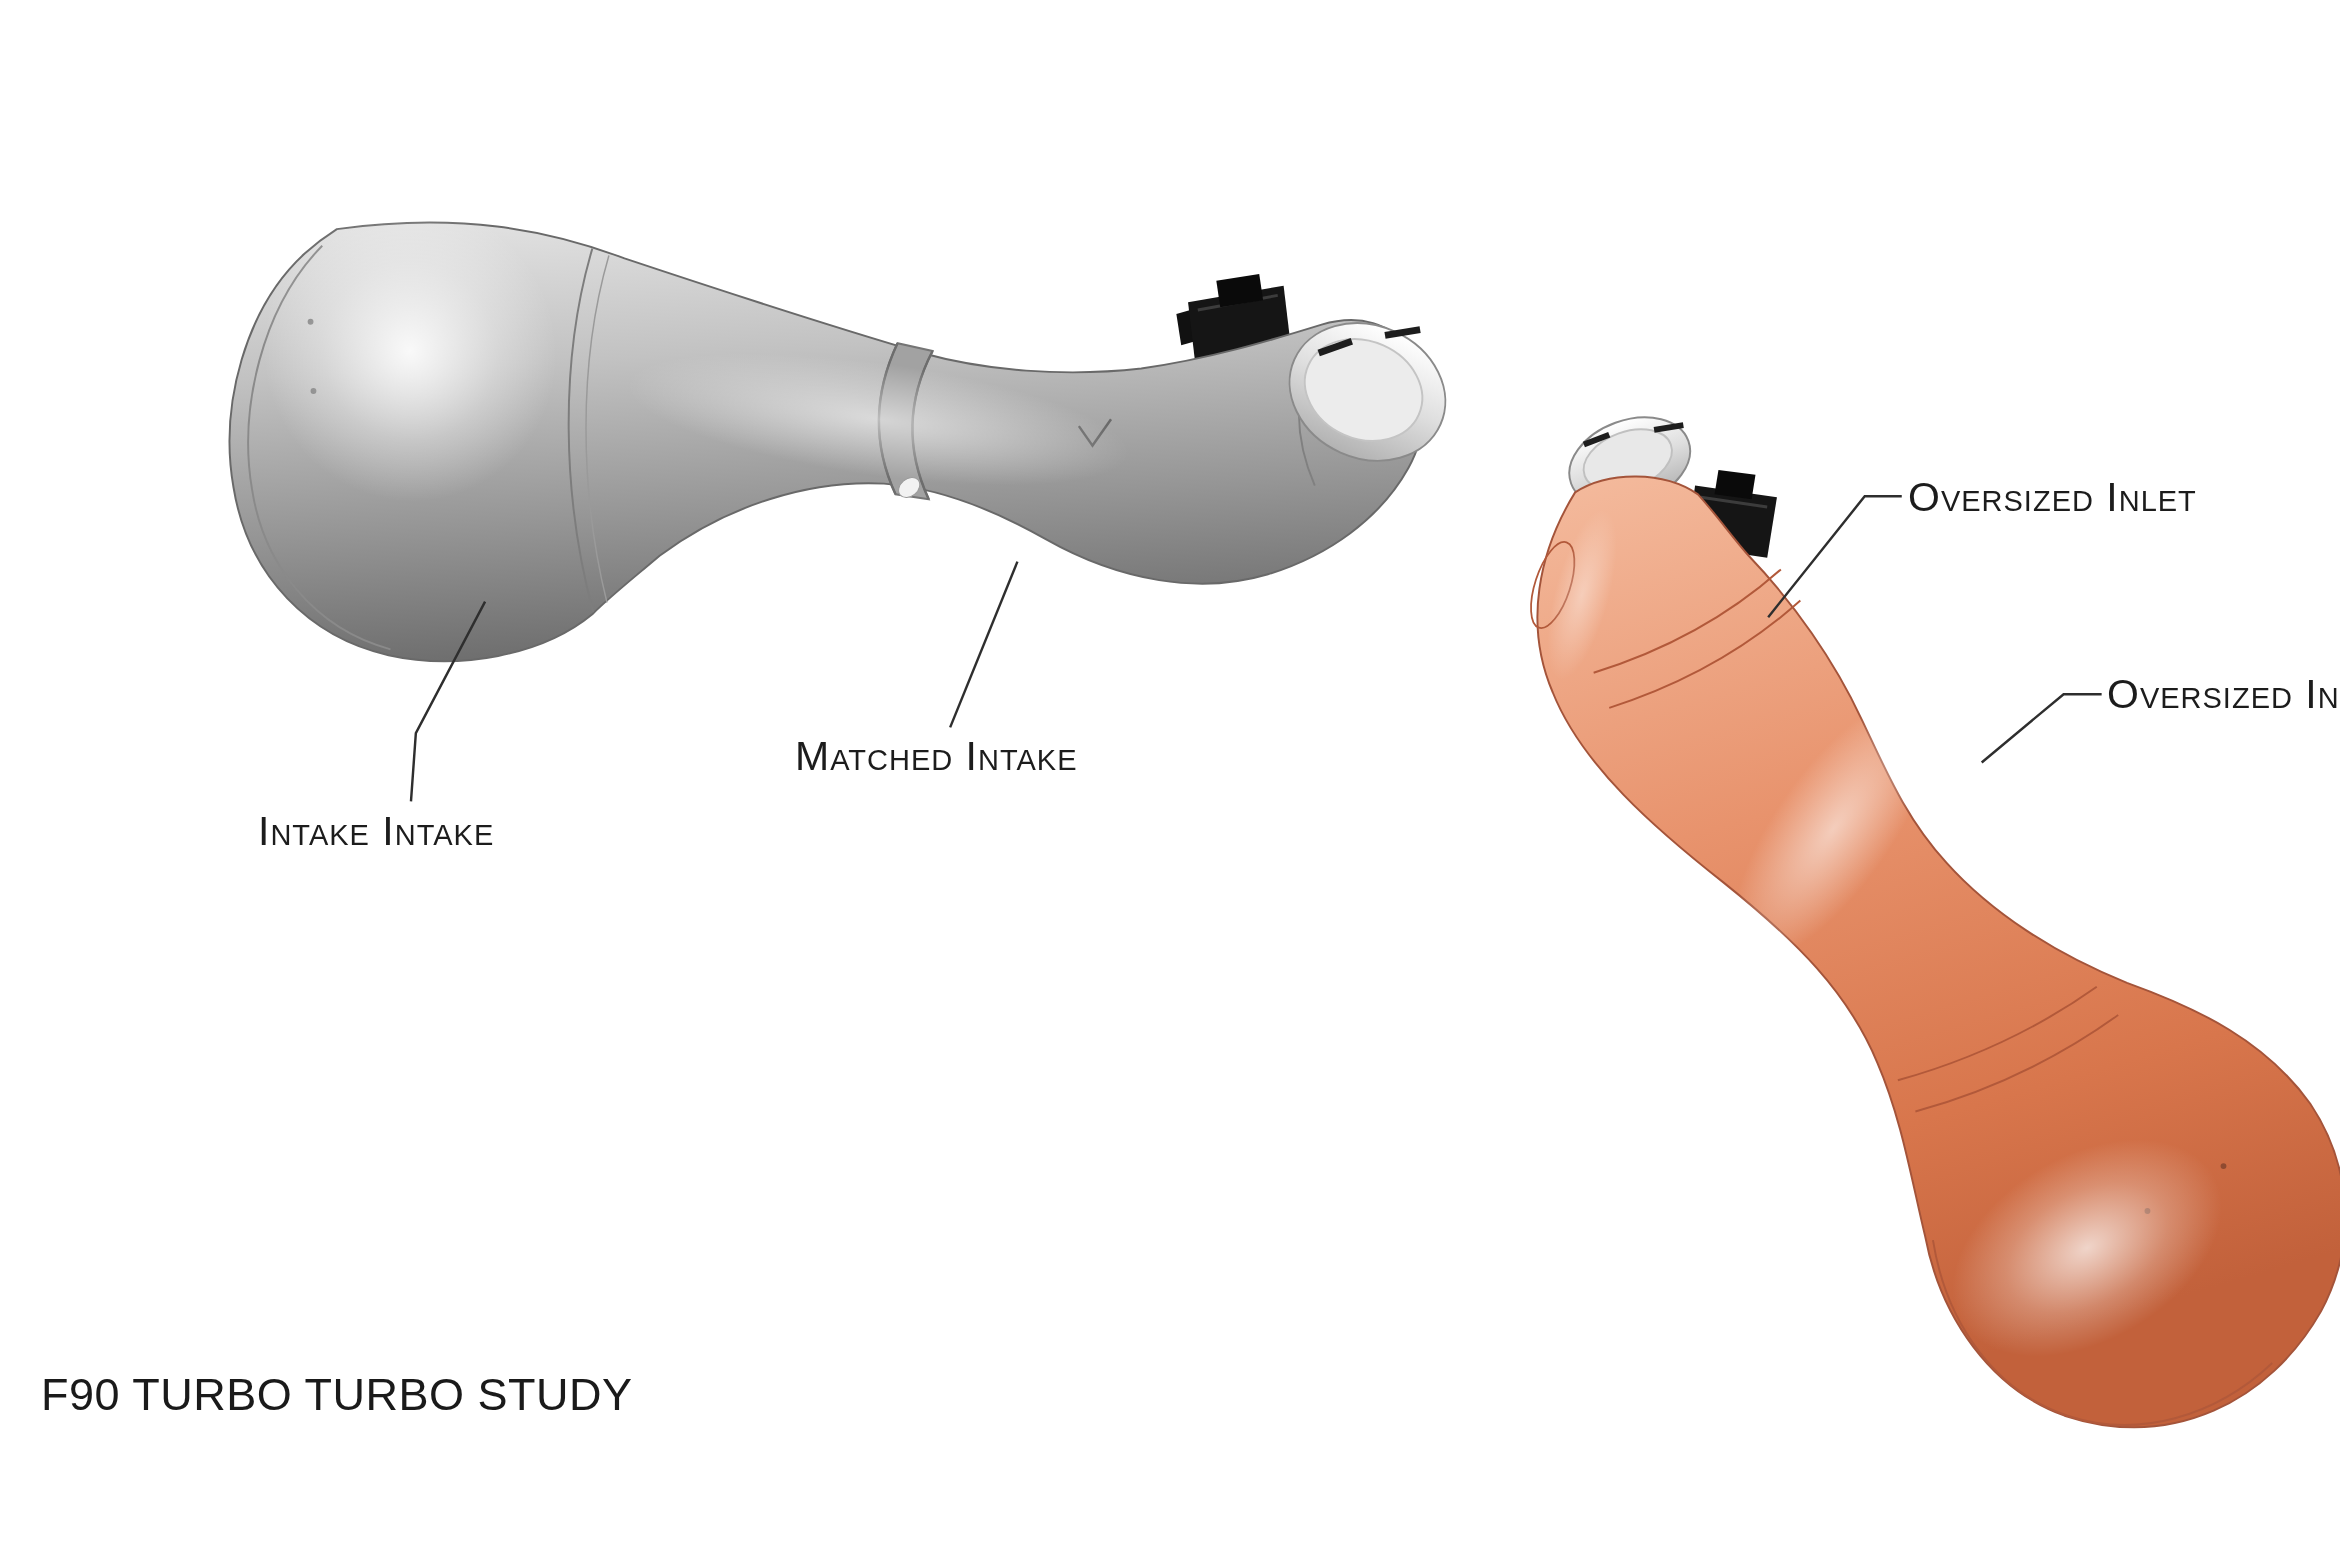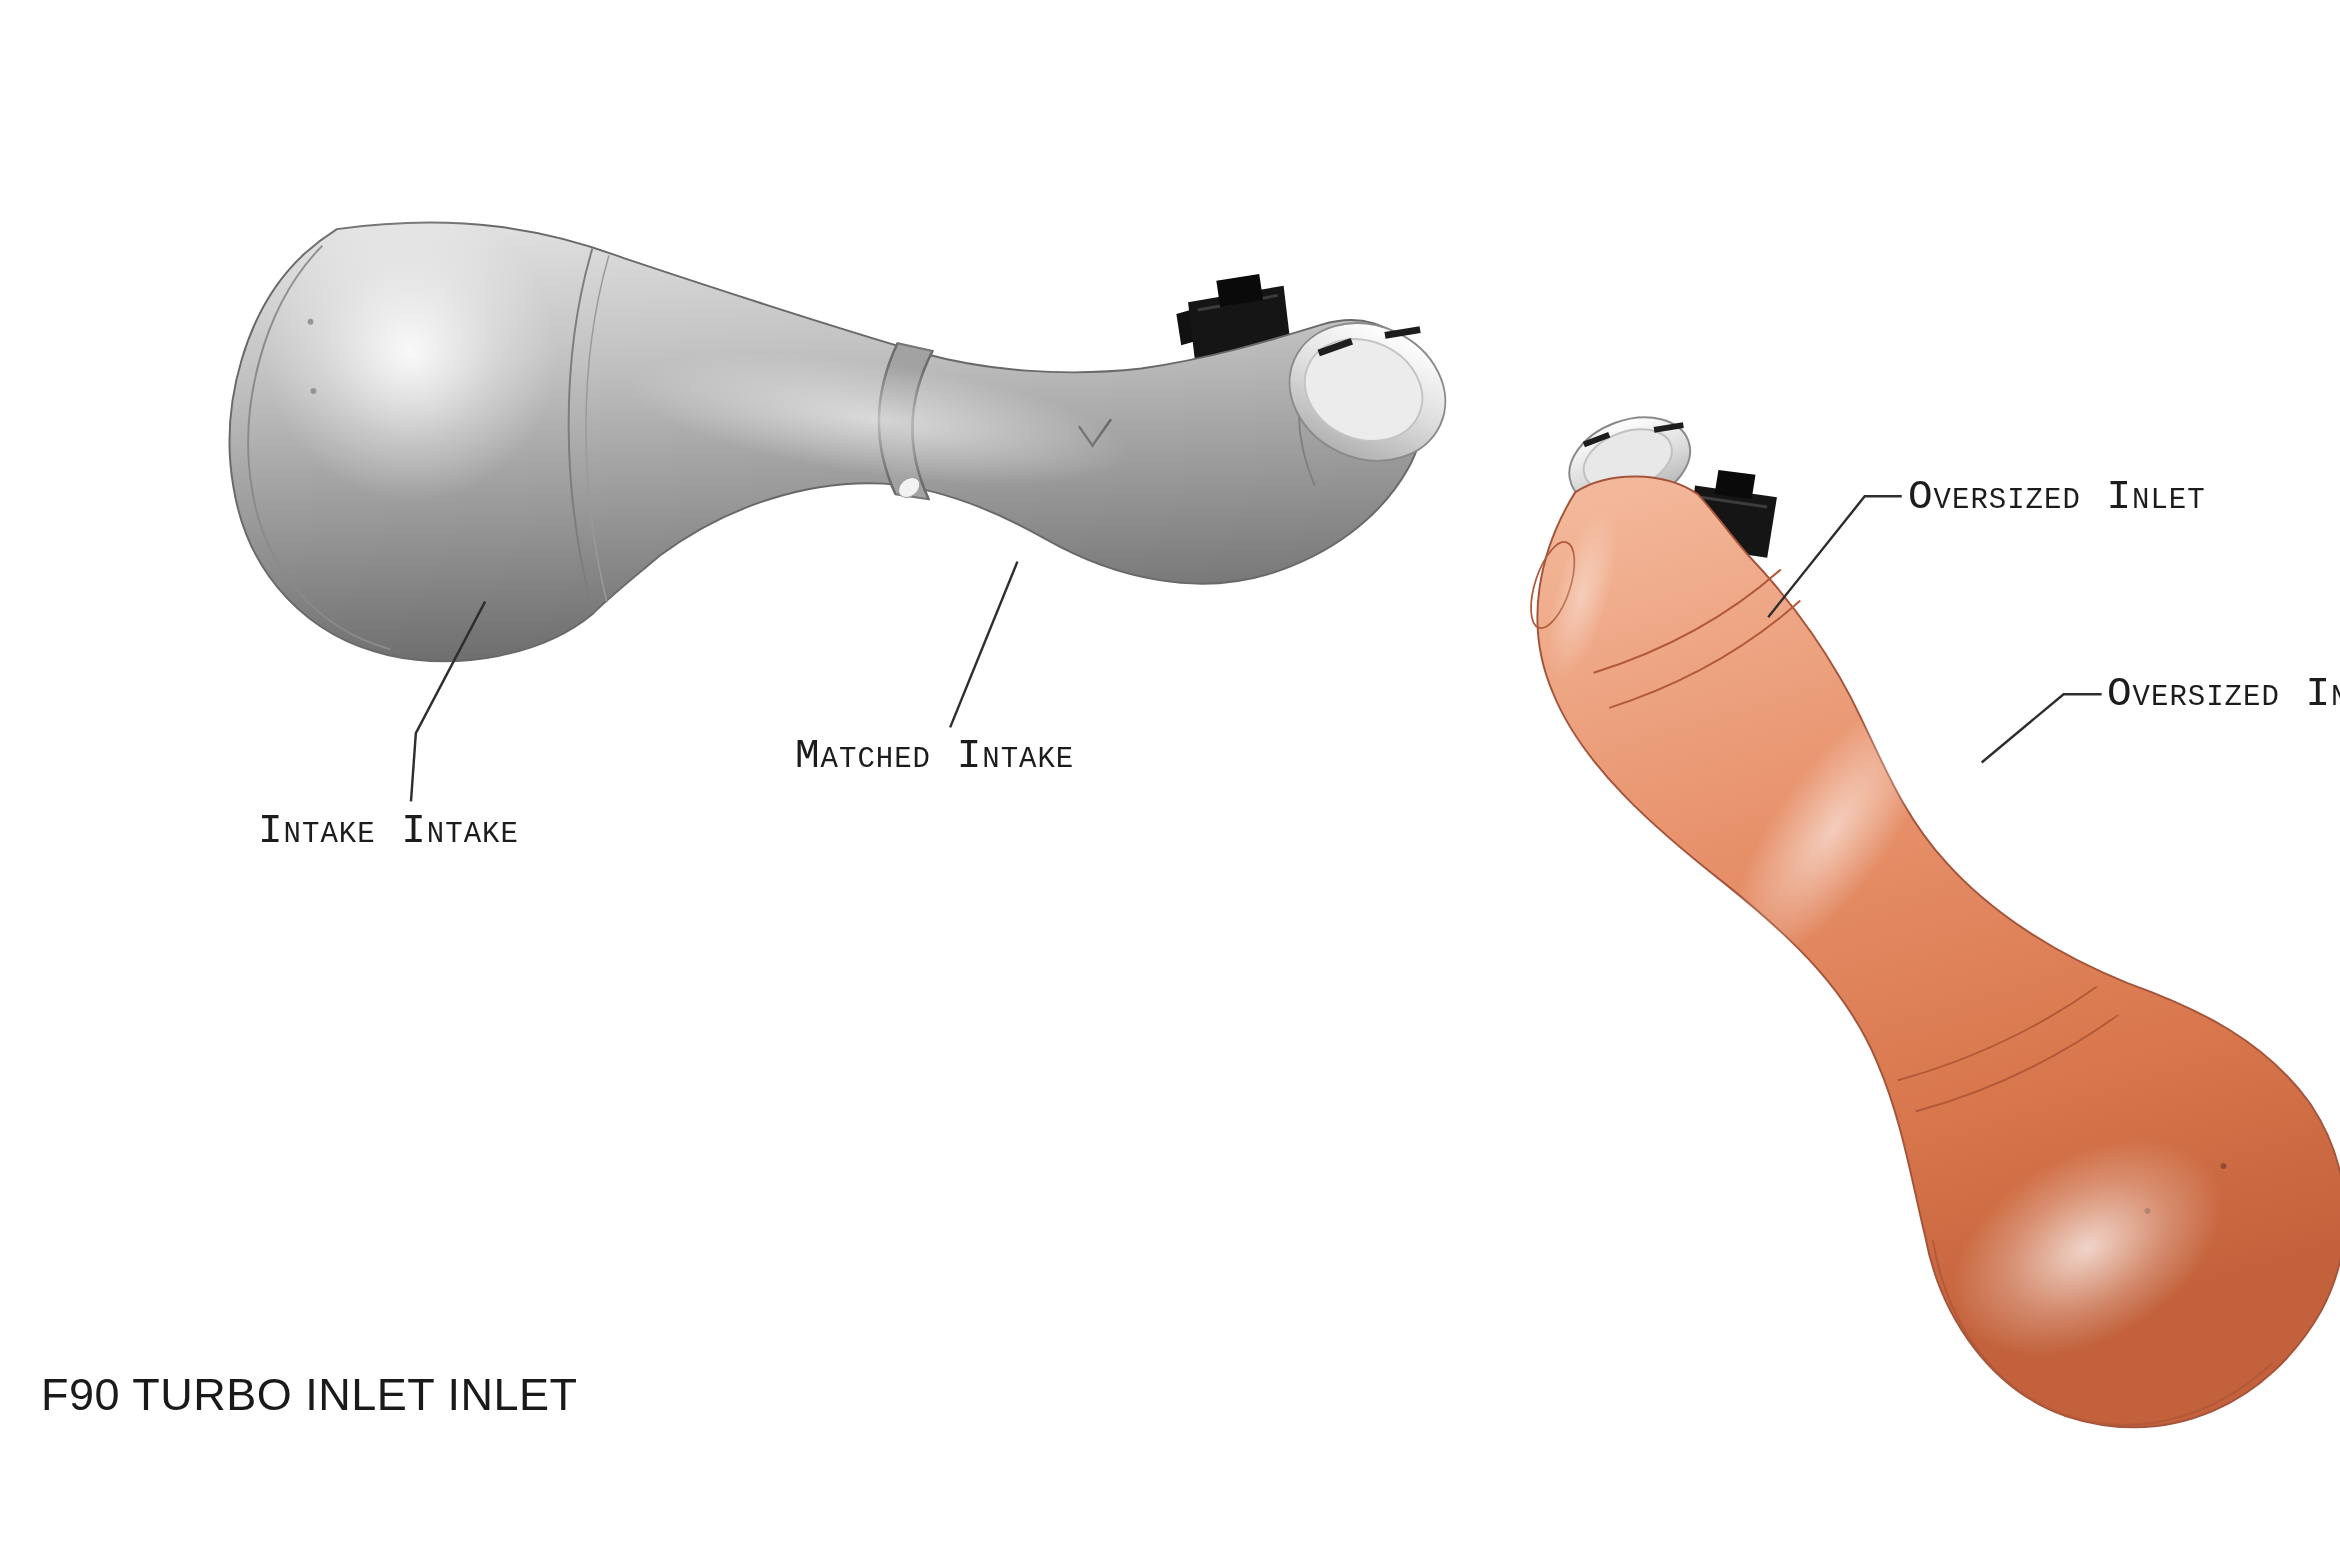--- a/index.html
+++ b/index.html
@@ -15,21 +15,21 @@
     background: #ffffff;
     font-family: "Liberation Sans", sans-serif;
   }
   #render-svg {
     position: absolute;
     left: 0;
     top: 0;
   }
   .anno {
     position: absolute;
-    font-family: Liberation Mono, monospace;
+    font-family: Liberation Sans, sans-serif;
     font-variant: small-caps;
     font-size: 41px;
     letter-spacing: 1px;
     color: #1c1c1c;
     white-space: nowrap;
   }
   .anno-current-intake  { left: 258px;  top: 808px; }
   .anno-matched-inlet   { left: 795px;  top: 733px; }
   .anno-oversized-inlet { left: 1908px; top: 474px; }
   .anno-oversized-intake{ left: 2107px; top: 671px; }
@@ -198,16 +198,16 @@
   </svg>
 
   <div class="anno anno-current-intake">Intake Intake</div>
 
   <div class="anno anno-matched-inlet">Matched Intake</div>
 
   <div class="anno anno-oversized-inlet">Oversized Inlet</div>
 
   <div class="anno anno-oversized-intake">Oversized Intake</div>
 
-  <div class="drawing-title">F90 TURBO INLET INLET</div>
+  <div class="drawing-title">F90 TURBO TURBO STUDY</div>
 
 </div>
 
 
 </body></html>

